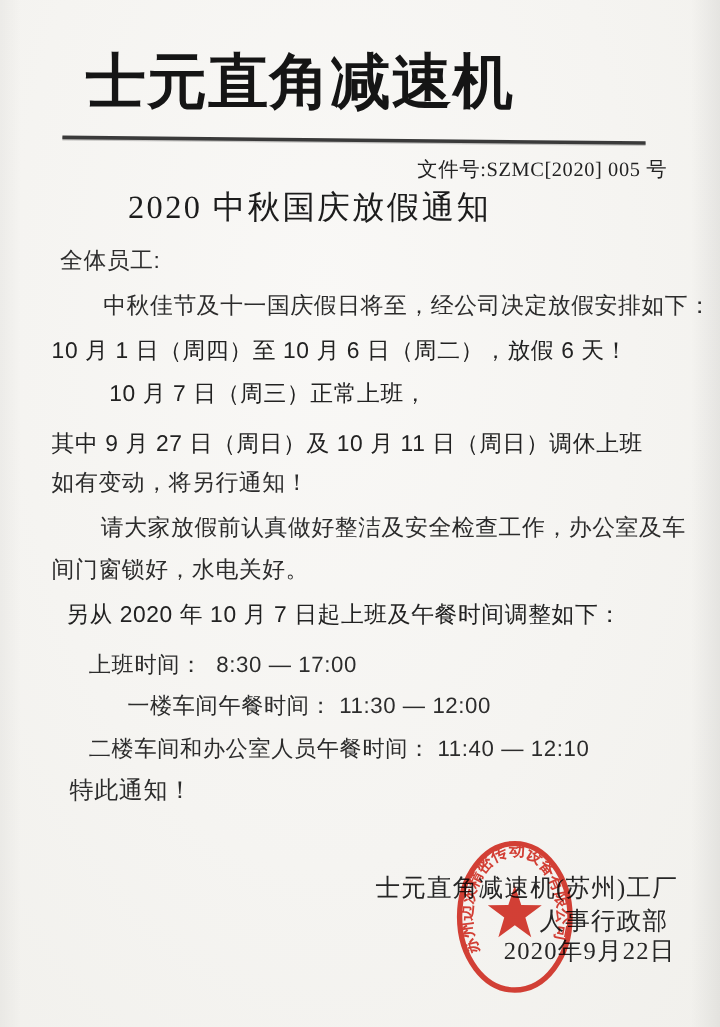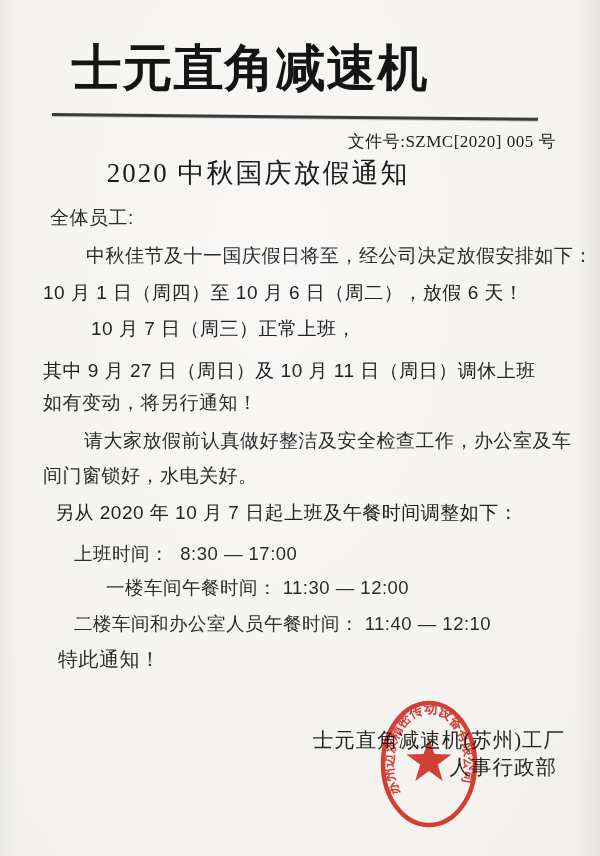--- a/index.html
+++ b/index.html
@@ -95,20 +95,21 @@
   <div class="line l-lunch1">一楼车间午餐时间： 11:30 — 12:00</div>
 
   <div class="line l-lunch2">二楼车间和办公室人员午餐时间： 11:40 — 12:10</div>
 
   <div class="line l-closing">特此通知！</div>
 
   <div class="sig sig-company serif">士元直角减速机(苏州)工厂</div>
 
   <div class="sig sig-dept serif">人事行政部</div>
 
+  <div class="sig sig-date serif">2020年9月22日</div>
 
   <svg class="stamp" viewBox="0 0 110 140" xmlns="http://www.w3.org/2000/svg">
     <defs>
       <path id="seal-arc" d="M 25.5 99.2 A 36 51 0 1 1 84.5 99.2" fill="none"></path>
     </defs>
     <ellipse cx="55" cy="70" rx="46" ry="61" fill="none" stroke="#d8281c" stroke-width="4.5"></ellipse>
     <polygon fill="#d8281c" points="55,44 60.4,60.1 77.5,60.4 63.8,70.6 68.7,87 55,77 41.3,87 46.2,70.6 32.5,60.4 49.6,60.1"></polygon>
     <text font-size="13.5" fill="#d8281c" letter-spacing="0.5" font-family="Liberation Serif, DejaVu Serif, serif" font-weight="700">
       <textPath href="#seal-arc" startOffset="0" textLength="188">苏州迈茨精密传动设备有限公司</textPath>
     </text>

